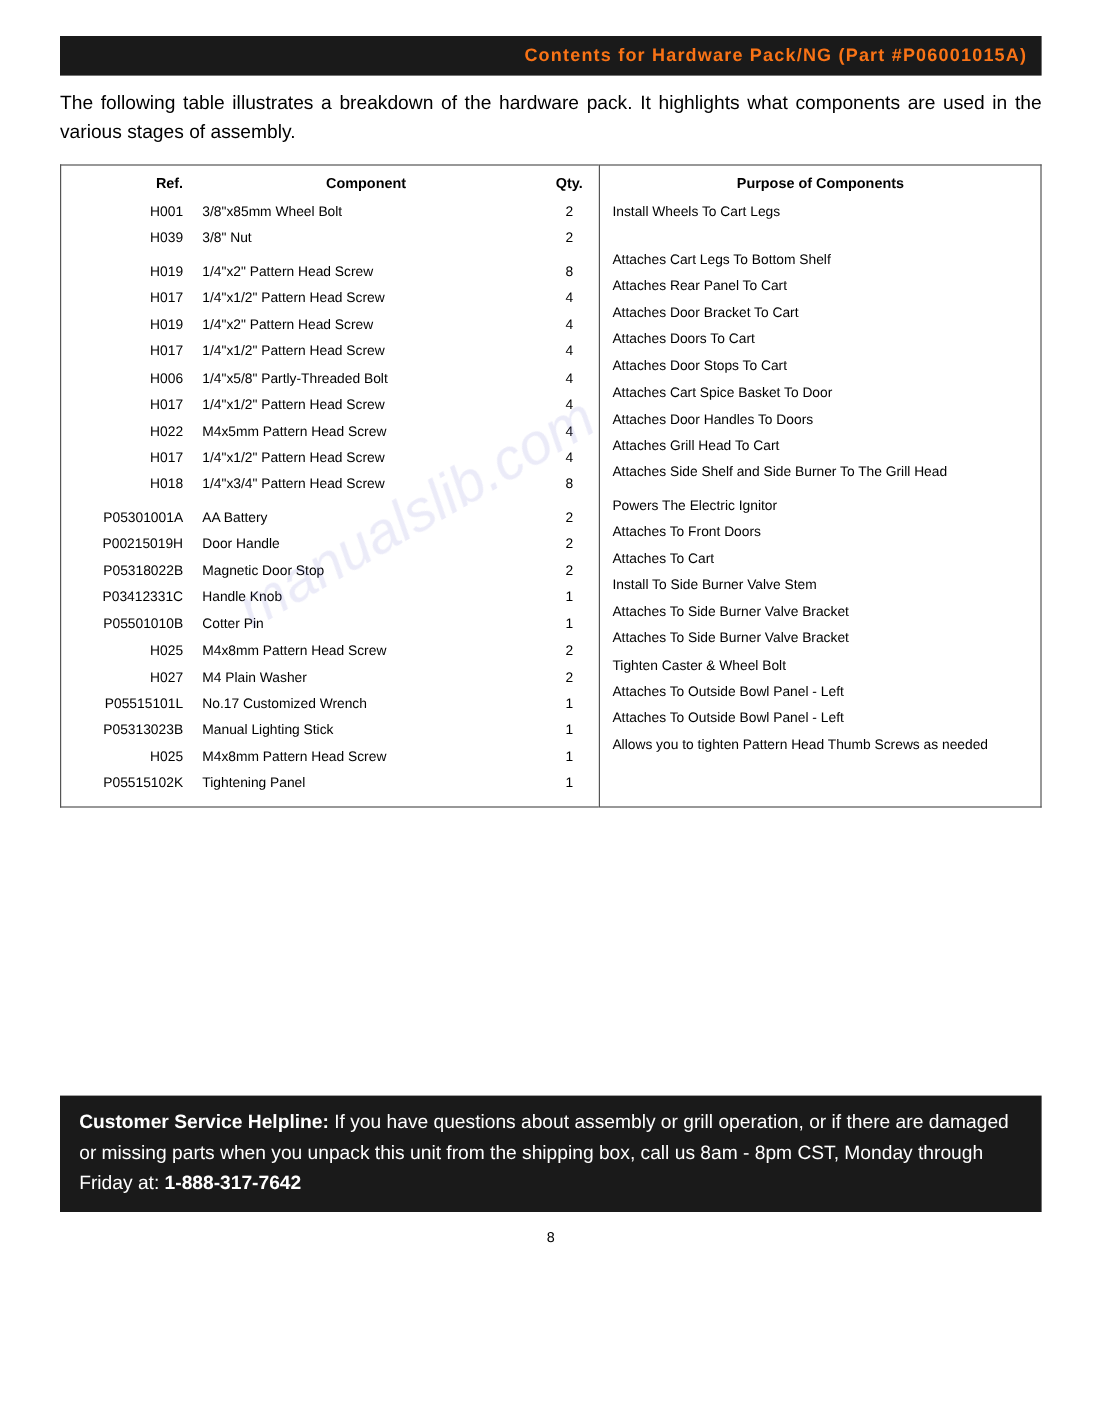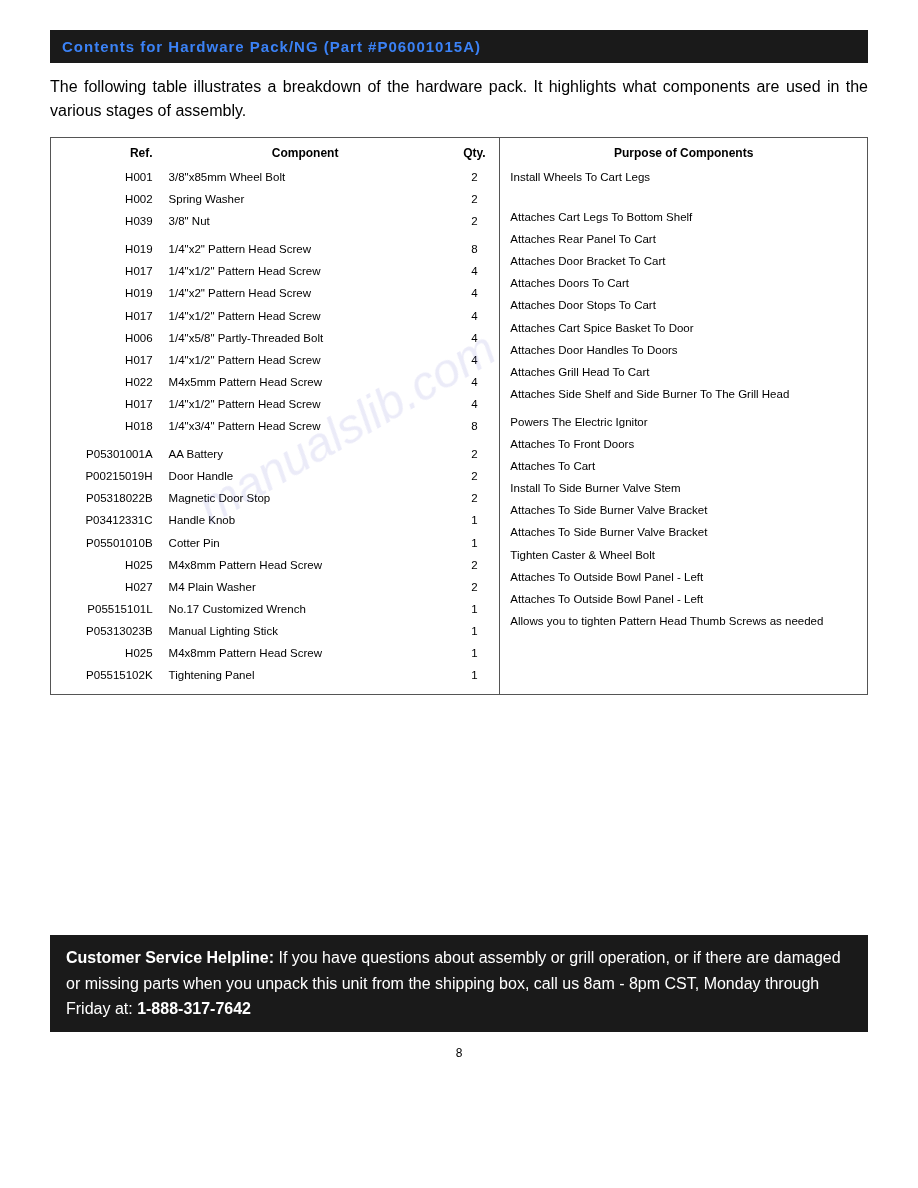--- a/index.html
+++ b/index.html
@@ -7,22 +7,22 @@
       font-family: Arial, Helvetica, sans-serif;
       font-size: 12px;
       background: #fff;
       color: #000;
       width: 918px;
       min-height: 1188px;
       padding: 30px 50px;
     }
     .page-title {
       background: #1a1a1a;
-      color: #3b82f6;
-      text-align: left;
+      color: #f97316;
+      text-align: right;
       font-weight: bold;
       font-size: 15px;
       padding: 8px 12px;
       letter-spacing: 1px;
       margin-bottom: 12px;
     }
     .intro-text {
       font-size: 16px;
       text-align: justify;
       margin-bottom: 14px;
@@ -133,25 +133,20 @@
           <th class="col-ref ref-col">Ref.</th>
           <th class="col-comp">Component</th>
           <th class="col-qty qty-col">Qty.</th>
         </tr>
         <tr class="data-row">
           <td class="ref-col">H001</td>
           <td>3/8"x85mm  Wheel  Bolt</td>
           <td class="qty-col">2</td>
         </tr>
         <tr class="data-row">
-          <td class="ref-col">H002</td>
-          <td>Spring  Washer</td>
-          <td class="qty-col">2</td>
-        </tr>
-        <tr class="data-row">
           <td class="ref-col">H039</td>
           <td>3/8"  Nut</td>
           <td class="qty-col">2</td>
         </tr>
         <tr class="spacer-row">
                 <td colspan="3"></td>
               </tr>
         <tr class="data-row">
           <td class="ref-col">H019</td>
           <td>1/4"x2"  Pattern  Head  Screw</td>

